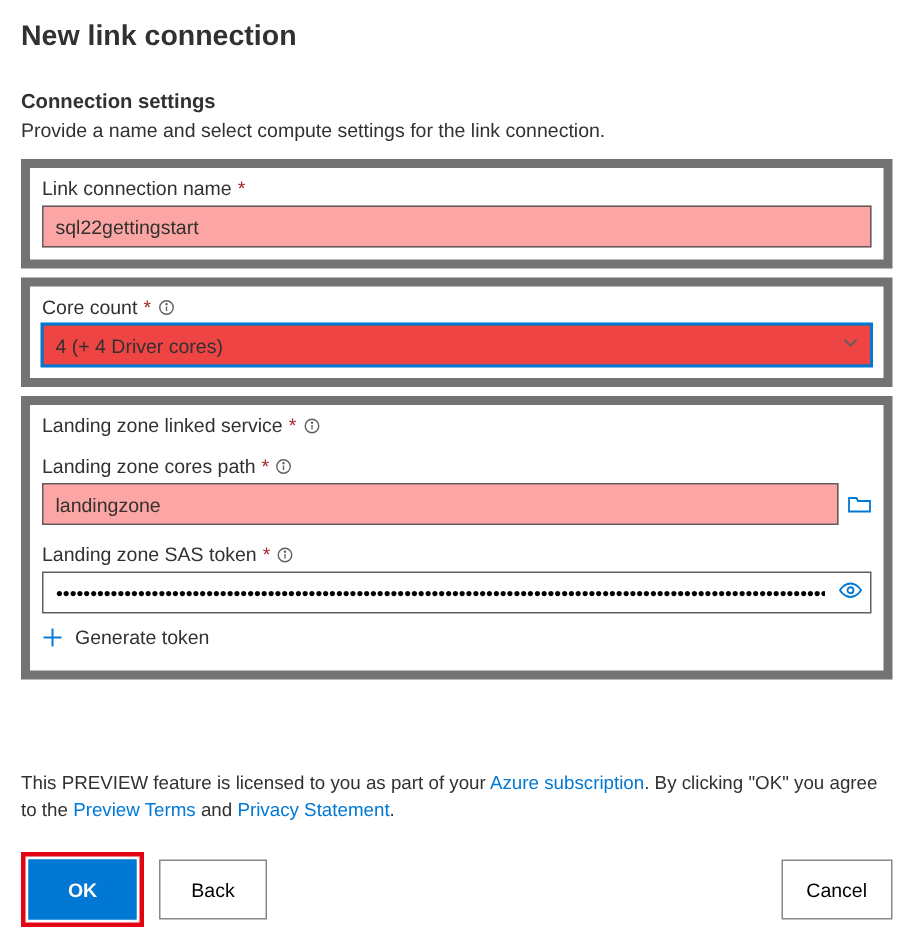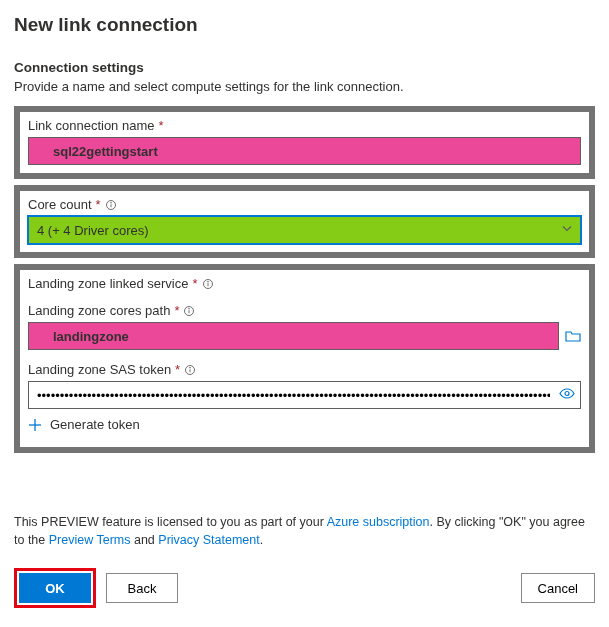--- a/index.html
+++ b/index.html
@@ -47,38 +47,37 @@
       display: inline-flex;
       align-items: center;
       justify-content: center;
       color: #605e5c;
     }
     .info-icon svg { width: 12px; height: 12px; }
     .input {
       width: 100%;
       height: 28px;
       border: 1px solid #605e5c;
-      padding: 0 24px;
+      padding: 0 8px;
       font-size: 13px;
       font-family: inherit;
-      background: #ec4899;
-      color: #323130;
-      font-weight: bold;
+      background: #fca5a5;
+      color: #323130;
     }
     .select-wrap {
       position: relative;
       width: 100%;
     }
     .select-value {
       width: 100%;
       height: 28px;
       border: 1px solid #605e5c;
       padding: 0 28px 0 8px;
       font-size: 13px;
-      background: #84cc16;
+      background: #ef4444;
       display: flex;
       align-items: center;
       cursor: pointer;
     }
     .select-value.focused {
       outline: 2px solid #0078d4;
       outline-offset: -1px;
     }
     .chevron {
       position: absolute;
@@ -145,21 +144,21 @@
     }
     .preview-text a { color: #0078d4; text-decoration: none; cursor: pointer; }
     .footer {
       display: flex;
       align-items: center;
       justify-content: space-between;
       margin-top: 18px;
     }
     .footer-left { display: flex; gap: 10px; align-items: center; }
     .btn {
-      height: 30px;
+      height: 40px;
       min-width: 72px;
       padding: 0 16px;
       font-size: 13px;
       font-family: inherit;
       border: 1px solid #8a8886;
       background: #fff;
       cursor: pointer;
     }
     .btn-primary {
       background: #0078d4;

